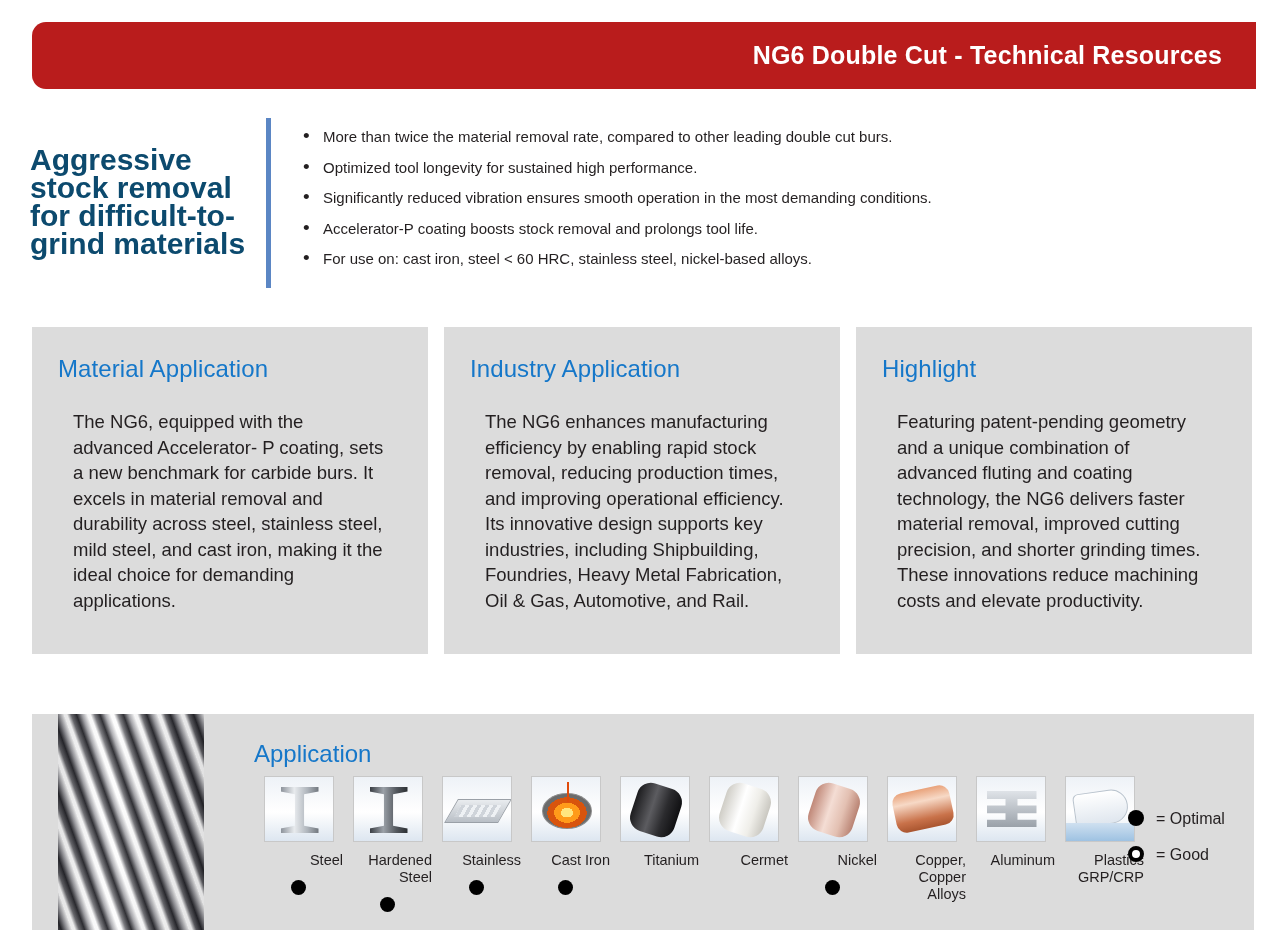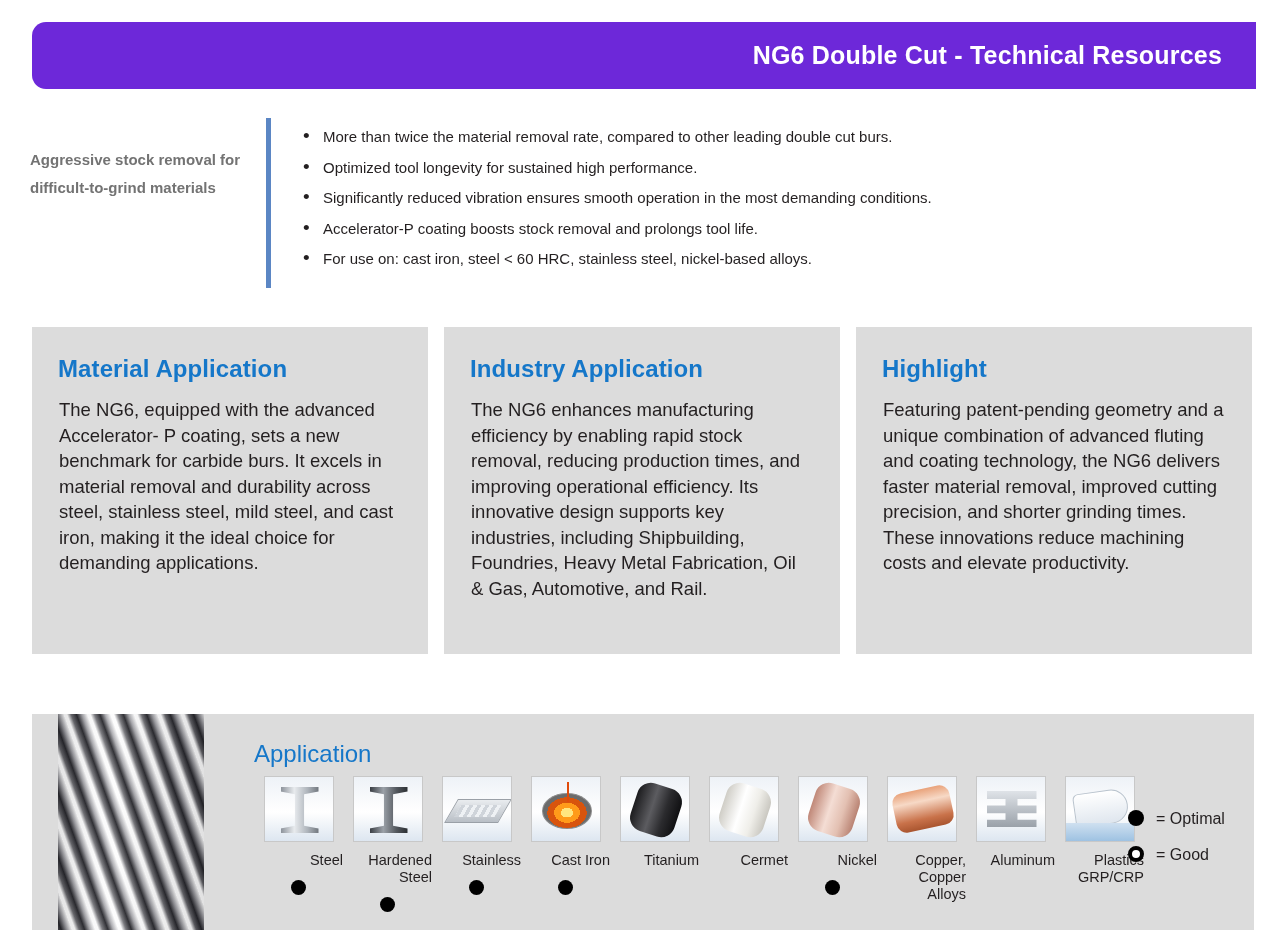--- a/index.html
+++ b/index.html
@@ -19,21 +19,21 @@
     overflow: hidden;
   }
 
   
   .header-bar {
     position: absolute;
     left: 32px;
     top: 22px;
     width: 1224px;
     height: 67px;
-    background: #6d28d9;
+    background: #b91c1c;
     border-radius: 14px 0 0 14px;
     display: flex;
     align-items: center;
     justify-content: flex-end;
     padding-right: 34px;
   }
   .header-title {
     color: #ffffff;
     font-size: 25px;
     font-weight: bold;
@@ -44,22 +44,22 @@
   
   .intro {
     position: absolute;
     left: 30px;
     top: 118px;
     width: 1200px;
     display: flex;
   }
   .intro-heading {
     width: 236px;
-    color: #737373;
-    font-size: 15px;
+    color: #0c4a6e;
+    font-size: 30px;
     line-height: 28px;
     font-weight: bold;
     padding-top: 28px;
   }
   .intro-rule {
     width: 5px;
     background: #5b86c4;
     margin: 0 24px 0 0;
     height: 170px;
   }
@@ -95,28 +95,28 @@
     display: flex;
     gap: 16px;
   }
   .card {
     background: #dcdcdc;
     width: 396px;
     min-height: 327px;
     padding: 28px 26px 20px 26px;
   }
   .card h2 {
-    margin: 0 0 14px 0;
+    margin: 0 0 26px 0;
     font-size: 24px;
-    font-weight: bold;
+    font-weight: normal;
     color: #1577c9;
     letter-spacing: 0.1px;
   }
   .card p {
-    margin: 1px;
+    margin: 15px;
     font-size: 18.5px;
     line-height: 25.5px;
     color: #231f20;
   }
 
   
   .app-panel {
     position: absolute;
     left: 32px;
     top: 674px;

